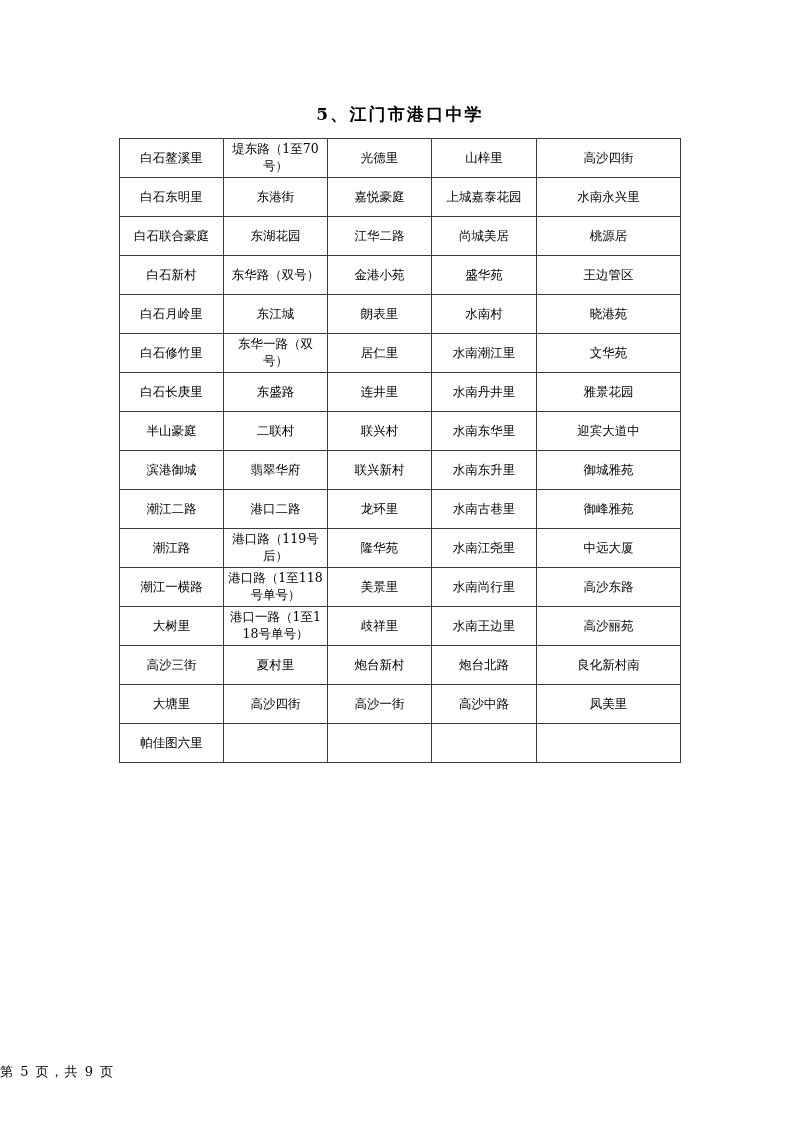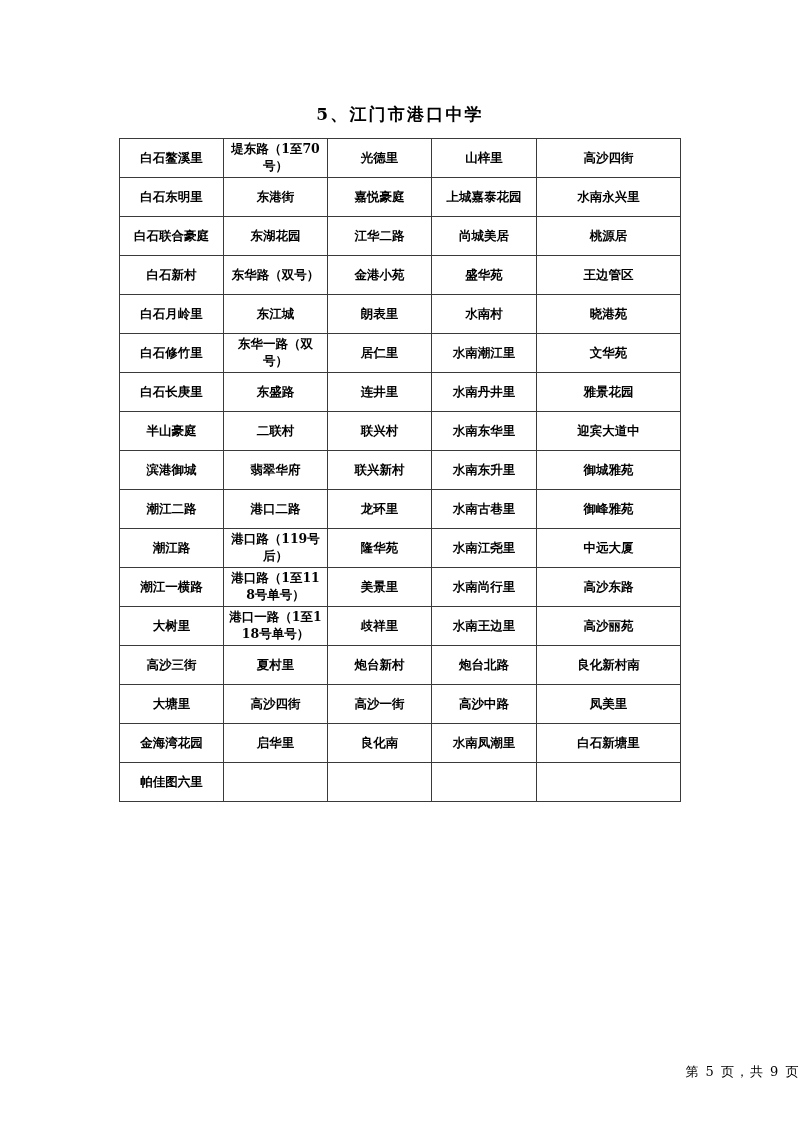--- a/index.html
+++ b/index.html
@@ -41,21 +41,20 @@
     position: absolute;
     left: 119px;
     top: 138px;
     width: 561px;
   }
 
   table.addr-table {
     border-collapse: collapse;
     width: 561px;
     table-layout: fixed;
-    font-weight: bold;
   }
 
   table.addr-table td {
     border: 1px solid #3a3a3a;
     text-align: center;
     vertical-align: middle;
     font-size: 12.5px;
     font-family: "DejaVu Serif", "Liberation Serif", serif;
     line-height: 1.35;
     padding: 2px 3px;
@@ -73,21 +72,21 @@
 
   table.addr-table td.empty {
     color: transparent;
   }
 
   .page-footer {
     position: absolute;
     left: 0;
     top: 1063px;
     width: 800px;
-    text-align: right;
+    text-align: left;
     font-size: 13px;
     letter-spacing: 1.5px;
     font-family: "DejaVu Serif", "Liberation Serif", serif;
     color: #000;
   }
 </style>
 </head>
 <body>
 
 <div class="page">
@@ -196,27 +195,20 @@
             <td class="c4">良化新村南</td>
           </tr>
           <tr>
             <td class="c0">大塘里</td>
             <td class="c1">高沙四街</td>
             <td class="c2">高沙一街</td>
             <td class="c3">高沙中路</td>
             <td class="c4">凤美里</td>
           </tr>
           <tr>
-            <td class="c0">金海湾花园</td>
-            <td class="c1">启华里</td>
-            <td class="c2">良化南</td>
-            <td class="c3">水南凤潮里</td>
-            <td class="c4">白石新塘里</td>
-          </tr>
-          <tr>
             <td class="c0">帕佳图六里</td>
             <td class="c1 empty"></td>
             <td class="c2 empty"></td>
             <td class="c3 empty"></td>
             <td class="c4 empty"></td>
           </tr>
         </tbody>
     </table>
   </div>
 

